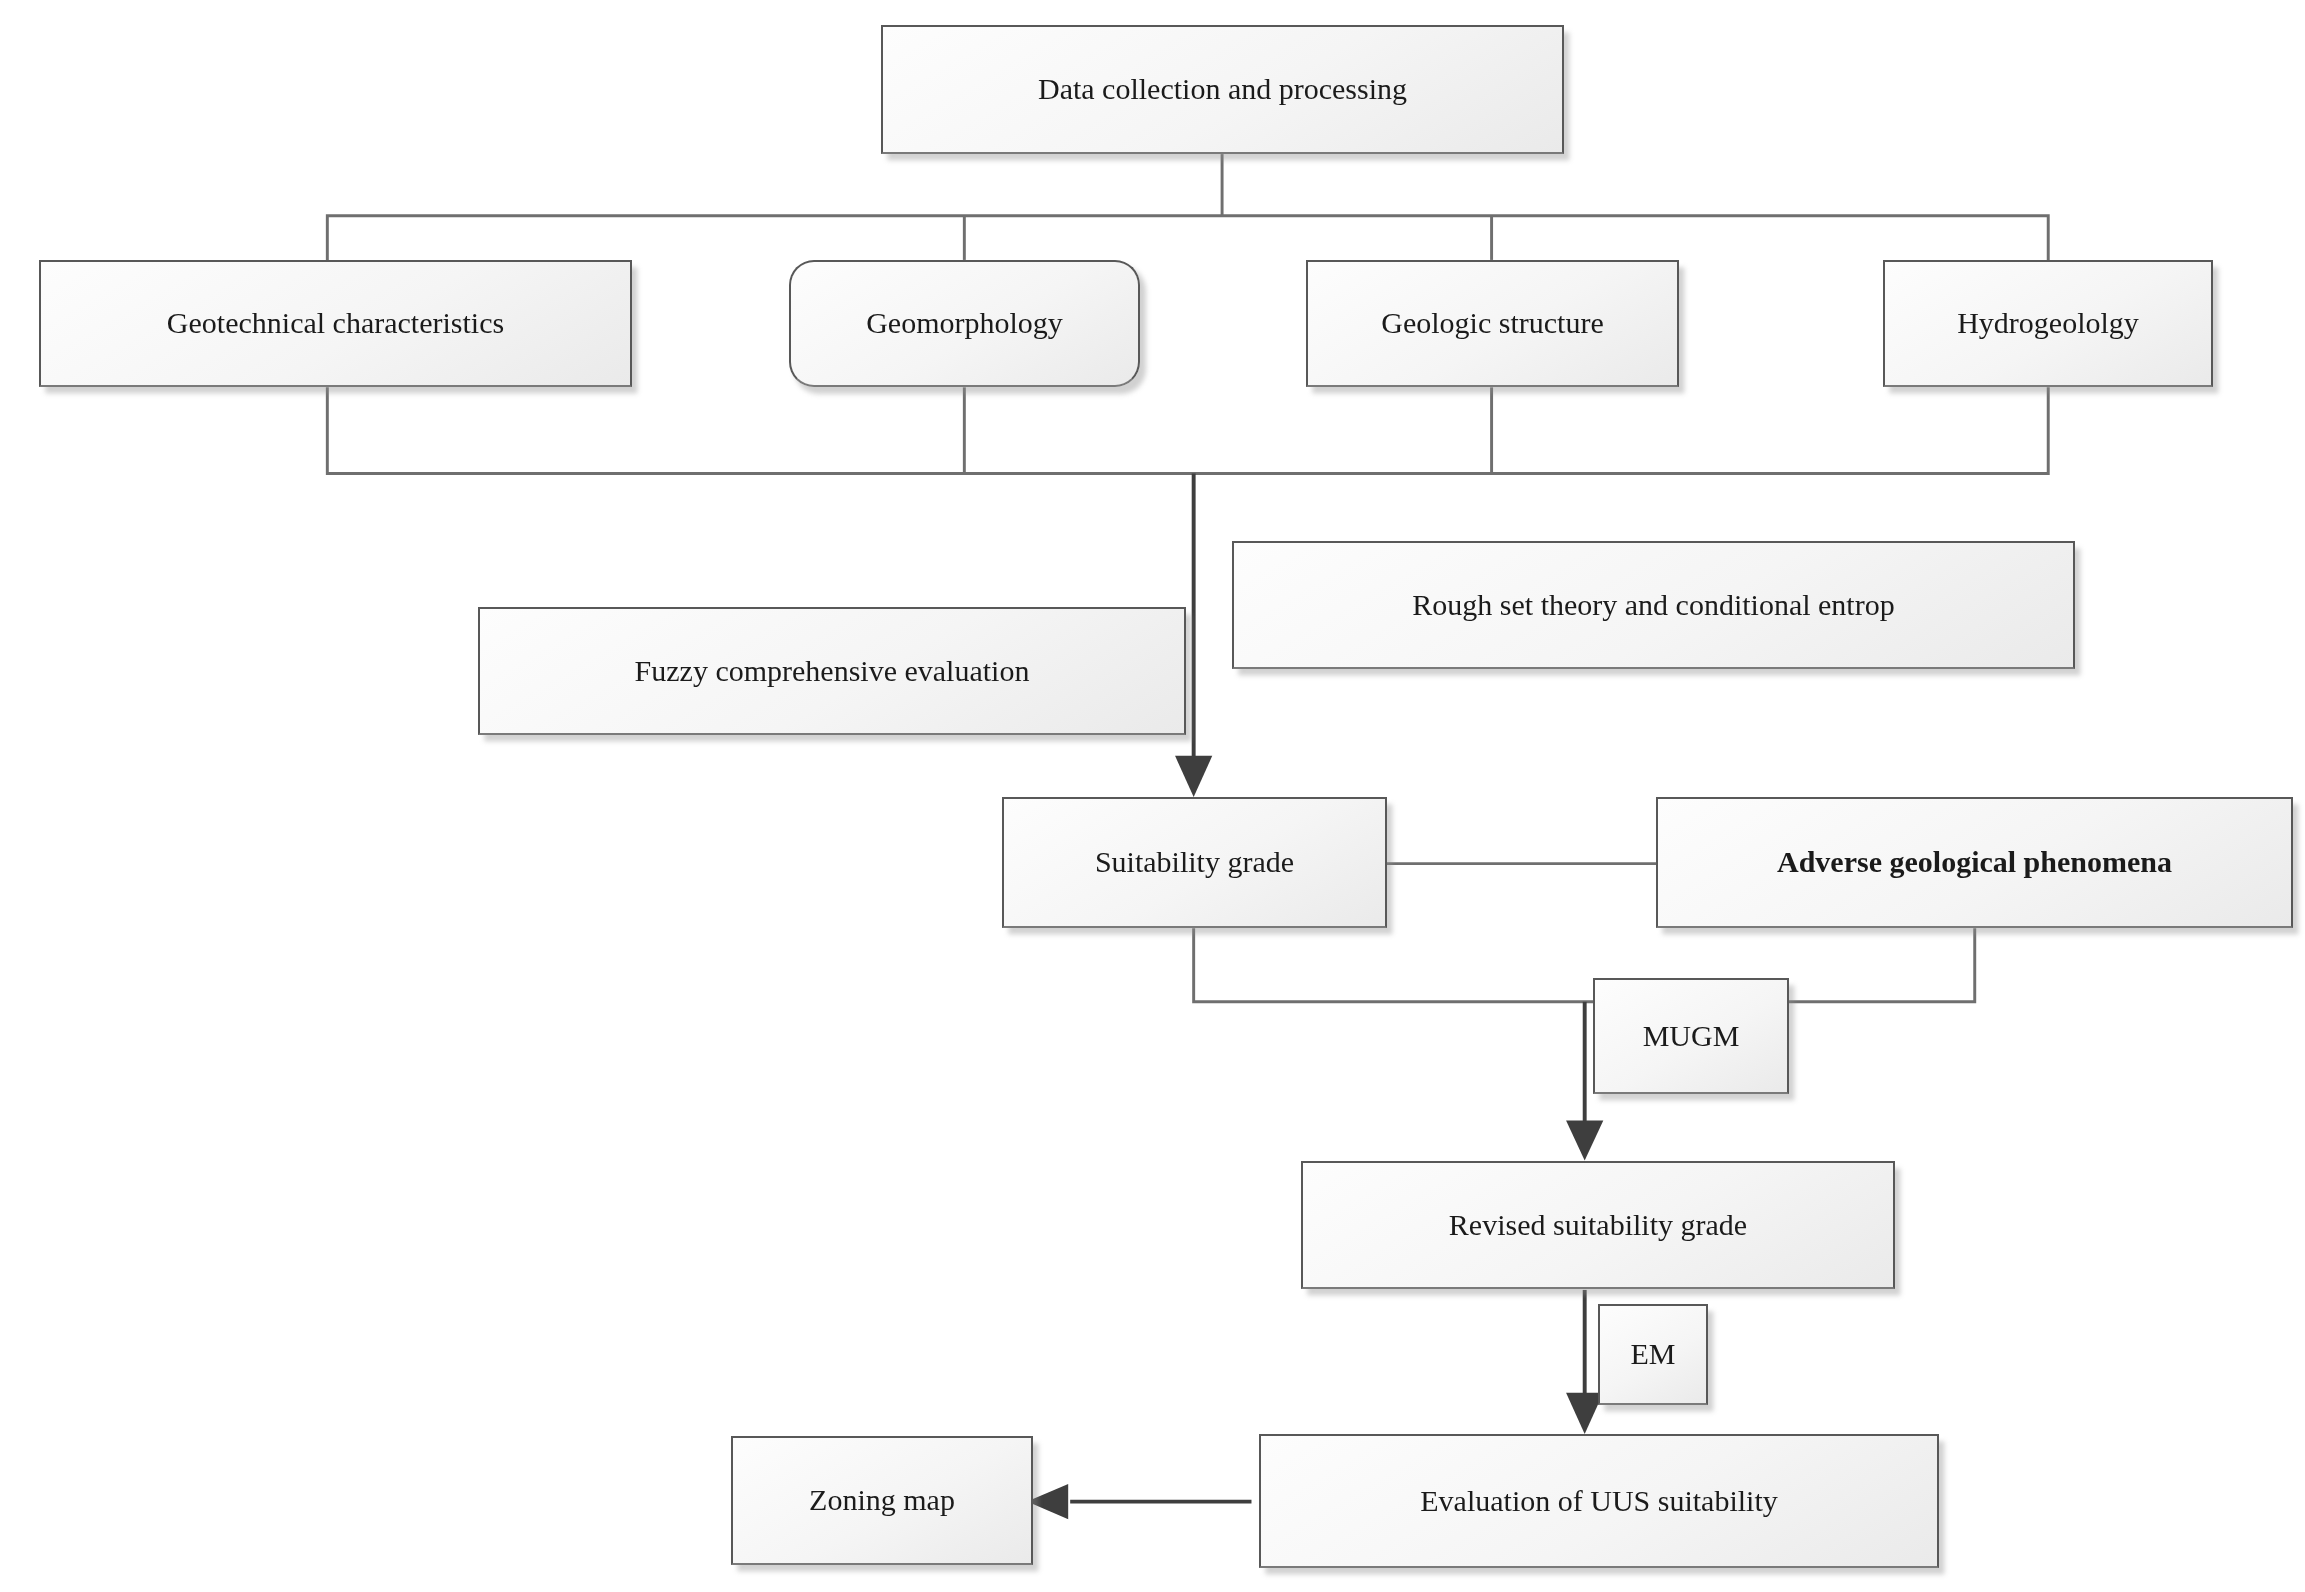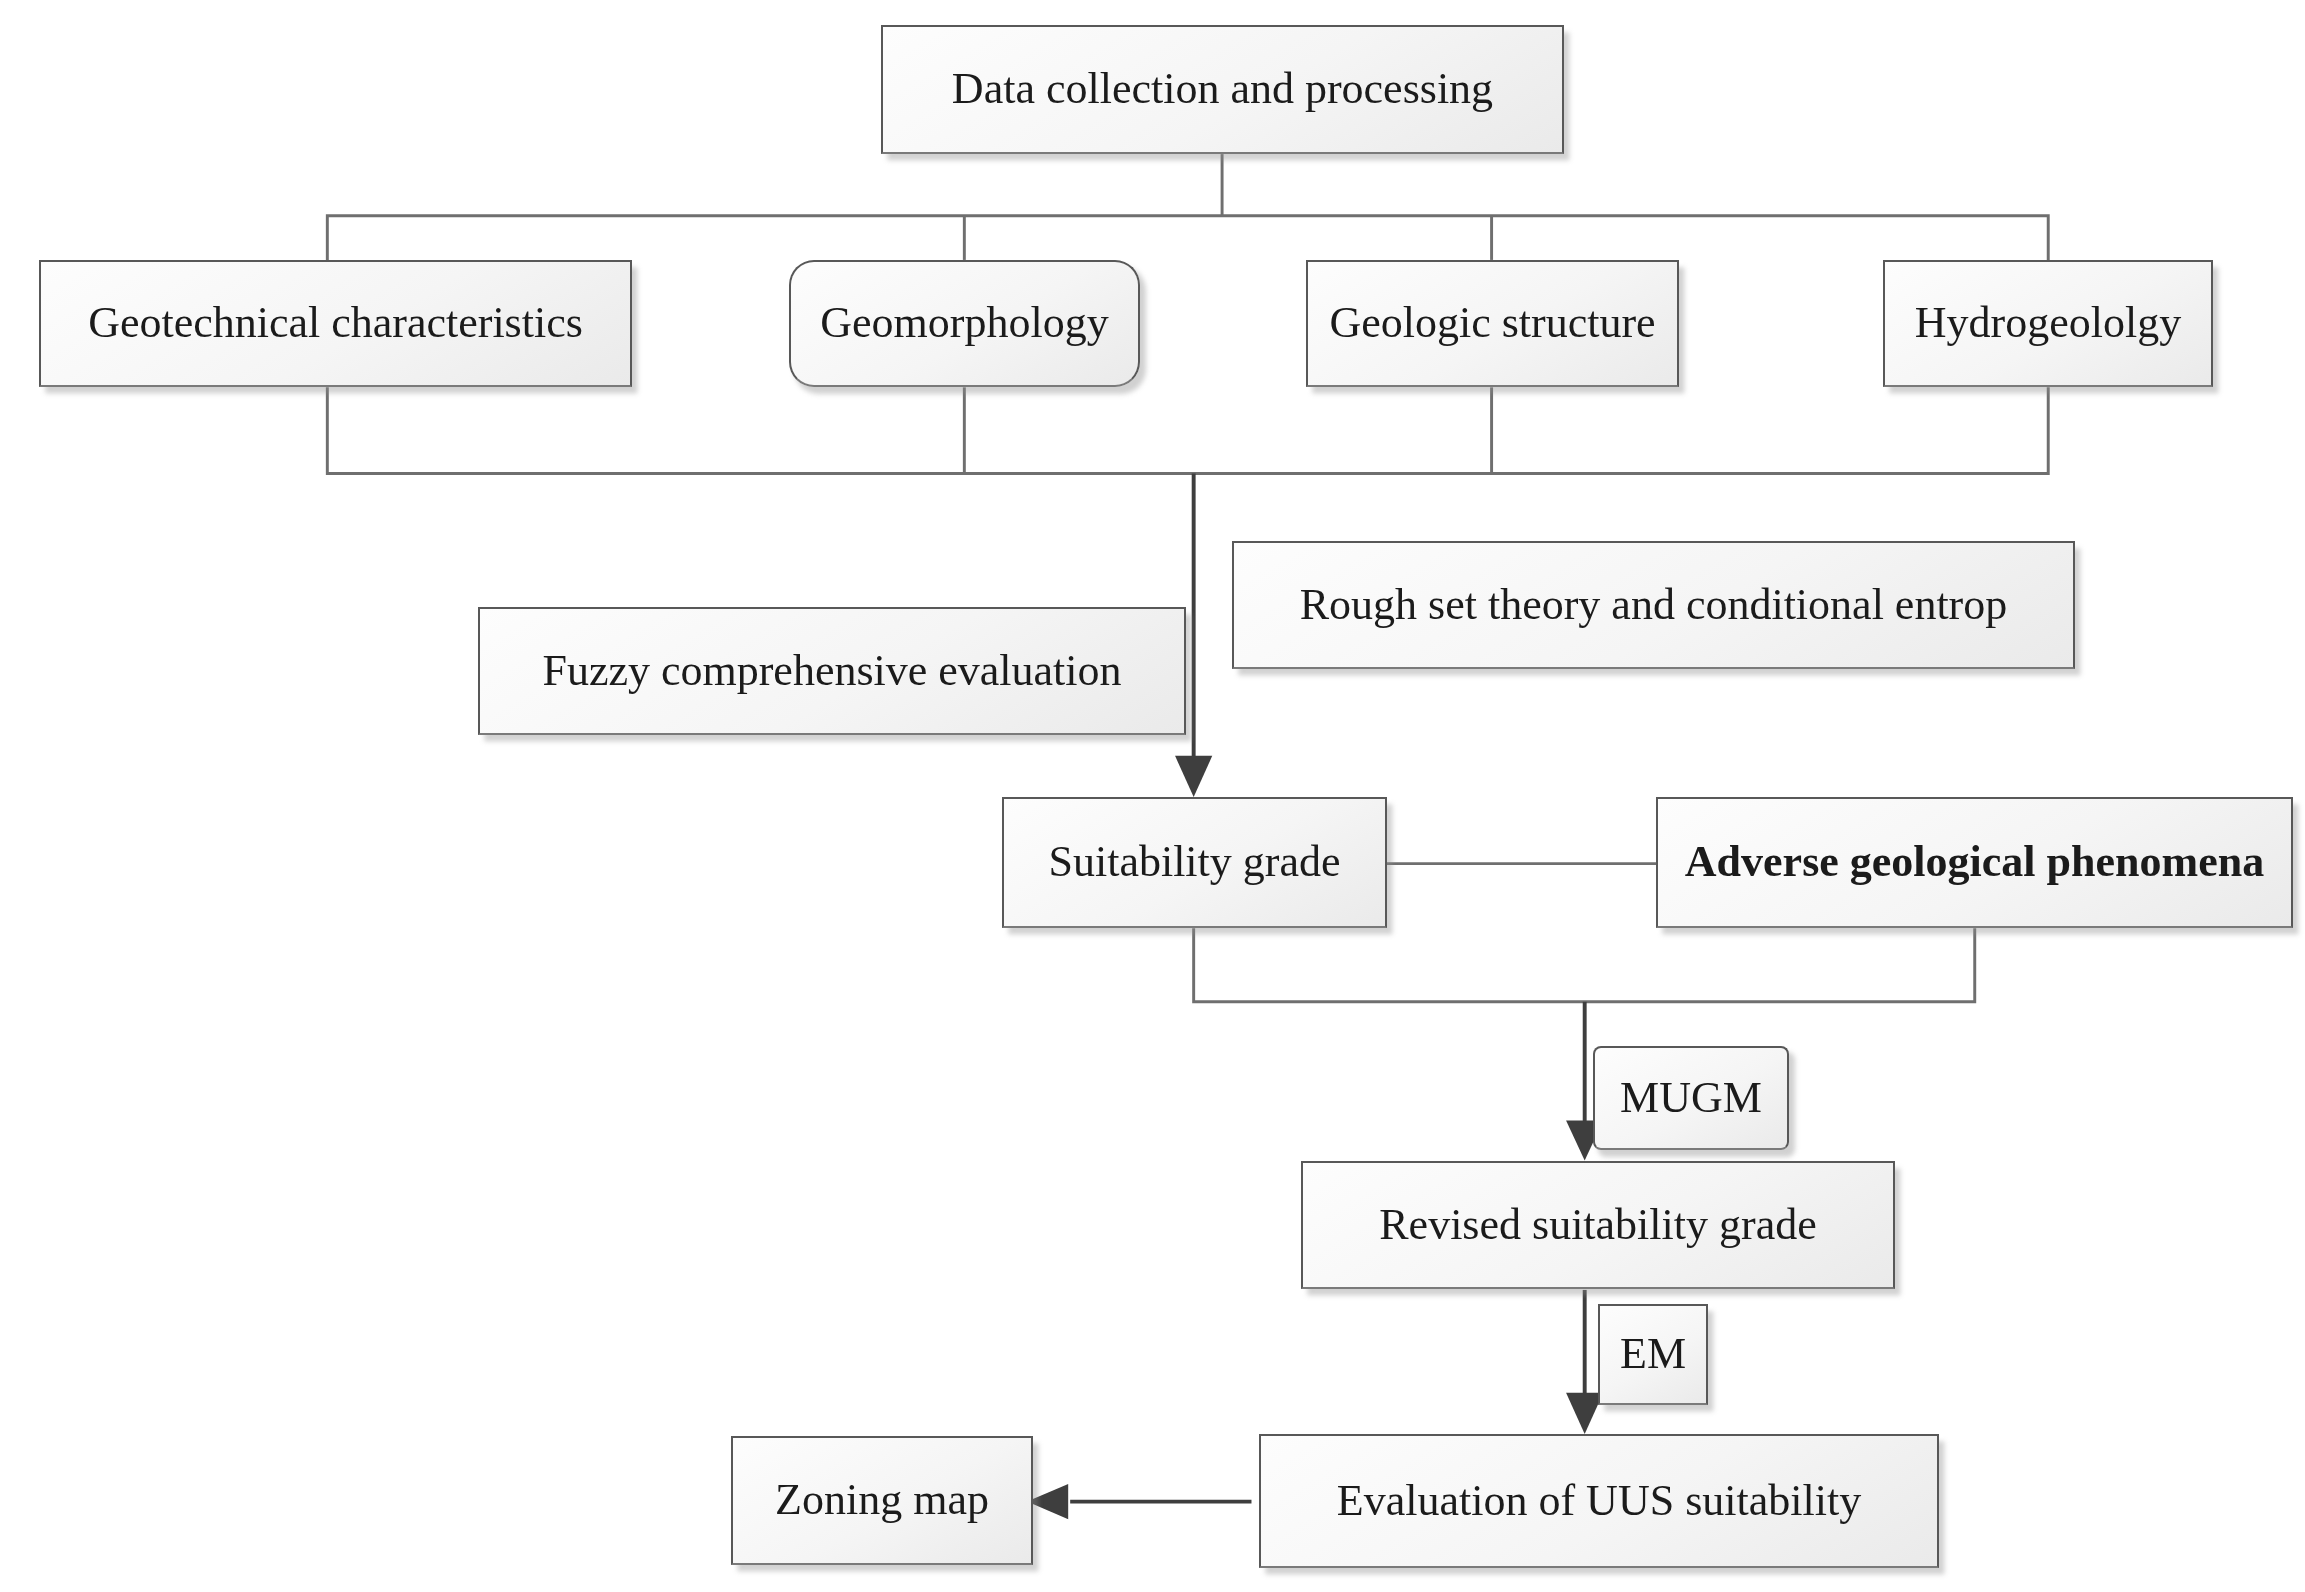--- a/index.html
+++ b/index.html
@@ -24,39 +24,39 @@
   .node {
     position: absolute;
     z-index: 1;
     display: flex;
     align-items: center;
     justify-content: center;
     text-align: center;
     box-sizing: border-box;
     padding: 0 7.8px;
     font-family: "Liberation Serif", "DejaVu Serif", serif;
-    font-size: 44px;
+    font-size: 30px;
     line-height: 1.15;
     color: #1b1b1b;
     background: linear-gradient(150deg, #fdfdfd 0%, #f5f5f5 55%, #eaeaea 100%);
     border: 2.9px solid #585858;
     border-bottom-color: #7a7a7a;
     box-shadow: 5.9px 6.9px 4.9px rgba(140,140,140,0.40);
   }
   
   #n-data     { left:  881px; top:   24.5px; width: 683px; height: 129px; }
   #n-geotech  { left:   31px; top:  260px; width: 593px; height: 127px; margin-left: 8px; }
   #n-geomorph { left:  789px; top:  260px; width: 351px; height: 127px; border-radius: 25px; }
   #n-geostr   { left: 1306px; top:  260px; width: 373px; height: 127px; }
   #n-hydro    { left: 1883px; top:  260px; width: 330px; height: 127px; }
   #n-fuzzy    { left:  478px; top:  607px; width: 708px; height: 128px; }
   #n-rough    { left: 1232px; top:  541px; width: 843px; height: 128px; }
   #n-suit     { left: 1002px; top:  797px; width: 385px; height: 131px; }
   #n-adverse  { left: 1656px; top:  797px; width: 637px; height: 131px; font-weight: bold; }
-  #n-mugm     { left: 1593px; top: 1046px; width: 196px; height: 104px; border-radius: 8px; }
+  #n-mugm     { left: 1593px; top: 978px; width: 196px; height: 116px; }
   #n-revised  { left: 1301px; top: 1161px; width: 594px; height: 128px; }
   #n-em       { left: 1598px; top: 1304px; width: 110px; height: 101px; }
   #n-eval     { left: 1259px; top: 1434px; width: 680px; height: 134px; }
   #n-zoning   { left:  731px; top: 1436px; width: 302px; height: 129px; }
 </style>
 </head>
 <body>
 
 <div id="canvas">
 

